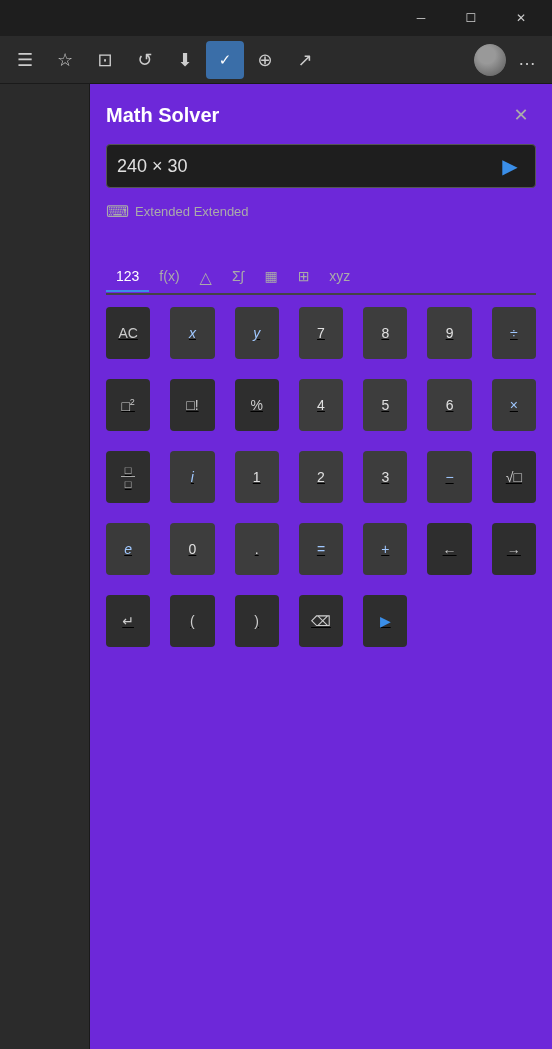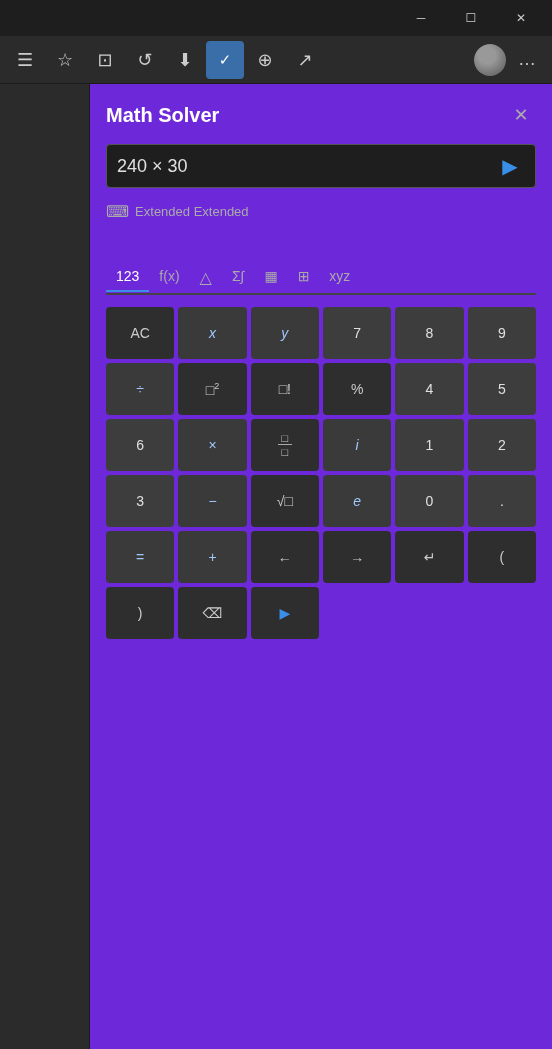--- a/index.html
+++ b/index.html
@@ -190,22 +190,23 @@
       margin-bottom: -2px;
     }
     .cat-tab.active {
       color: #ffffff;
       border-bottom-color: #3a8ee8;
     }
 
     
     .calc-grid {
       display: grid;
-      grid-template-columns: repeat(6, 1fr);
-      gap: 4px;
+      grid-template-columns: repeat(7, 1fr);
+      gap: 20px;
+      text-decoration: underline;
     }
     .calc-btn {
       height: 52px;
       display: flex;
       align-items: center;
       justify-content: center;
       background: #3d3d3d;
       border: none;
       border-radius: 4px;
       color: #e0e0e0;

